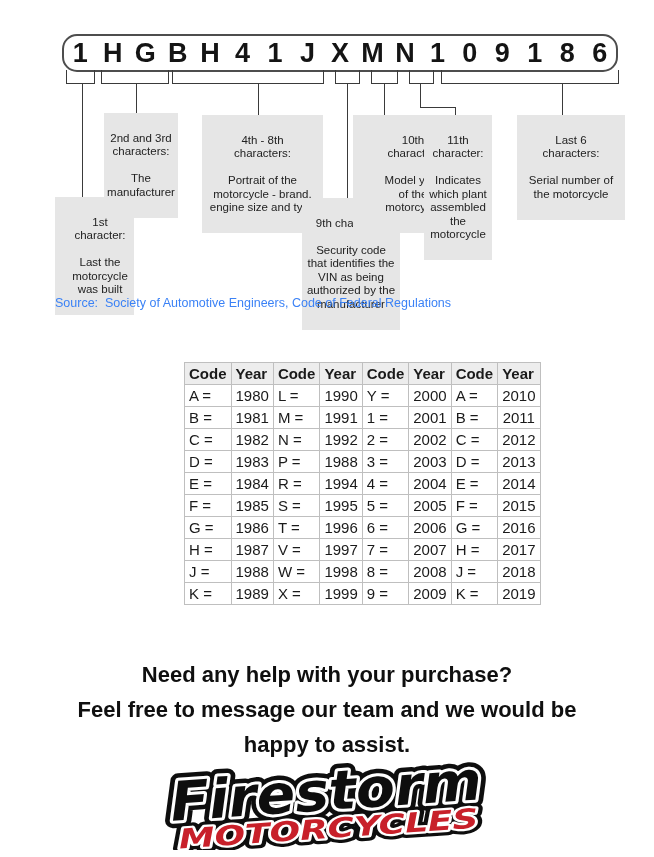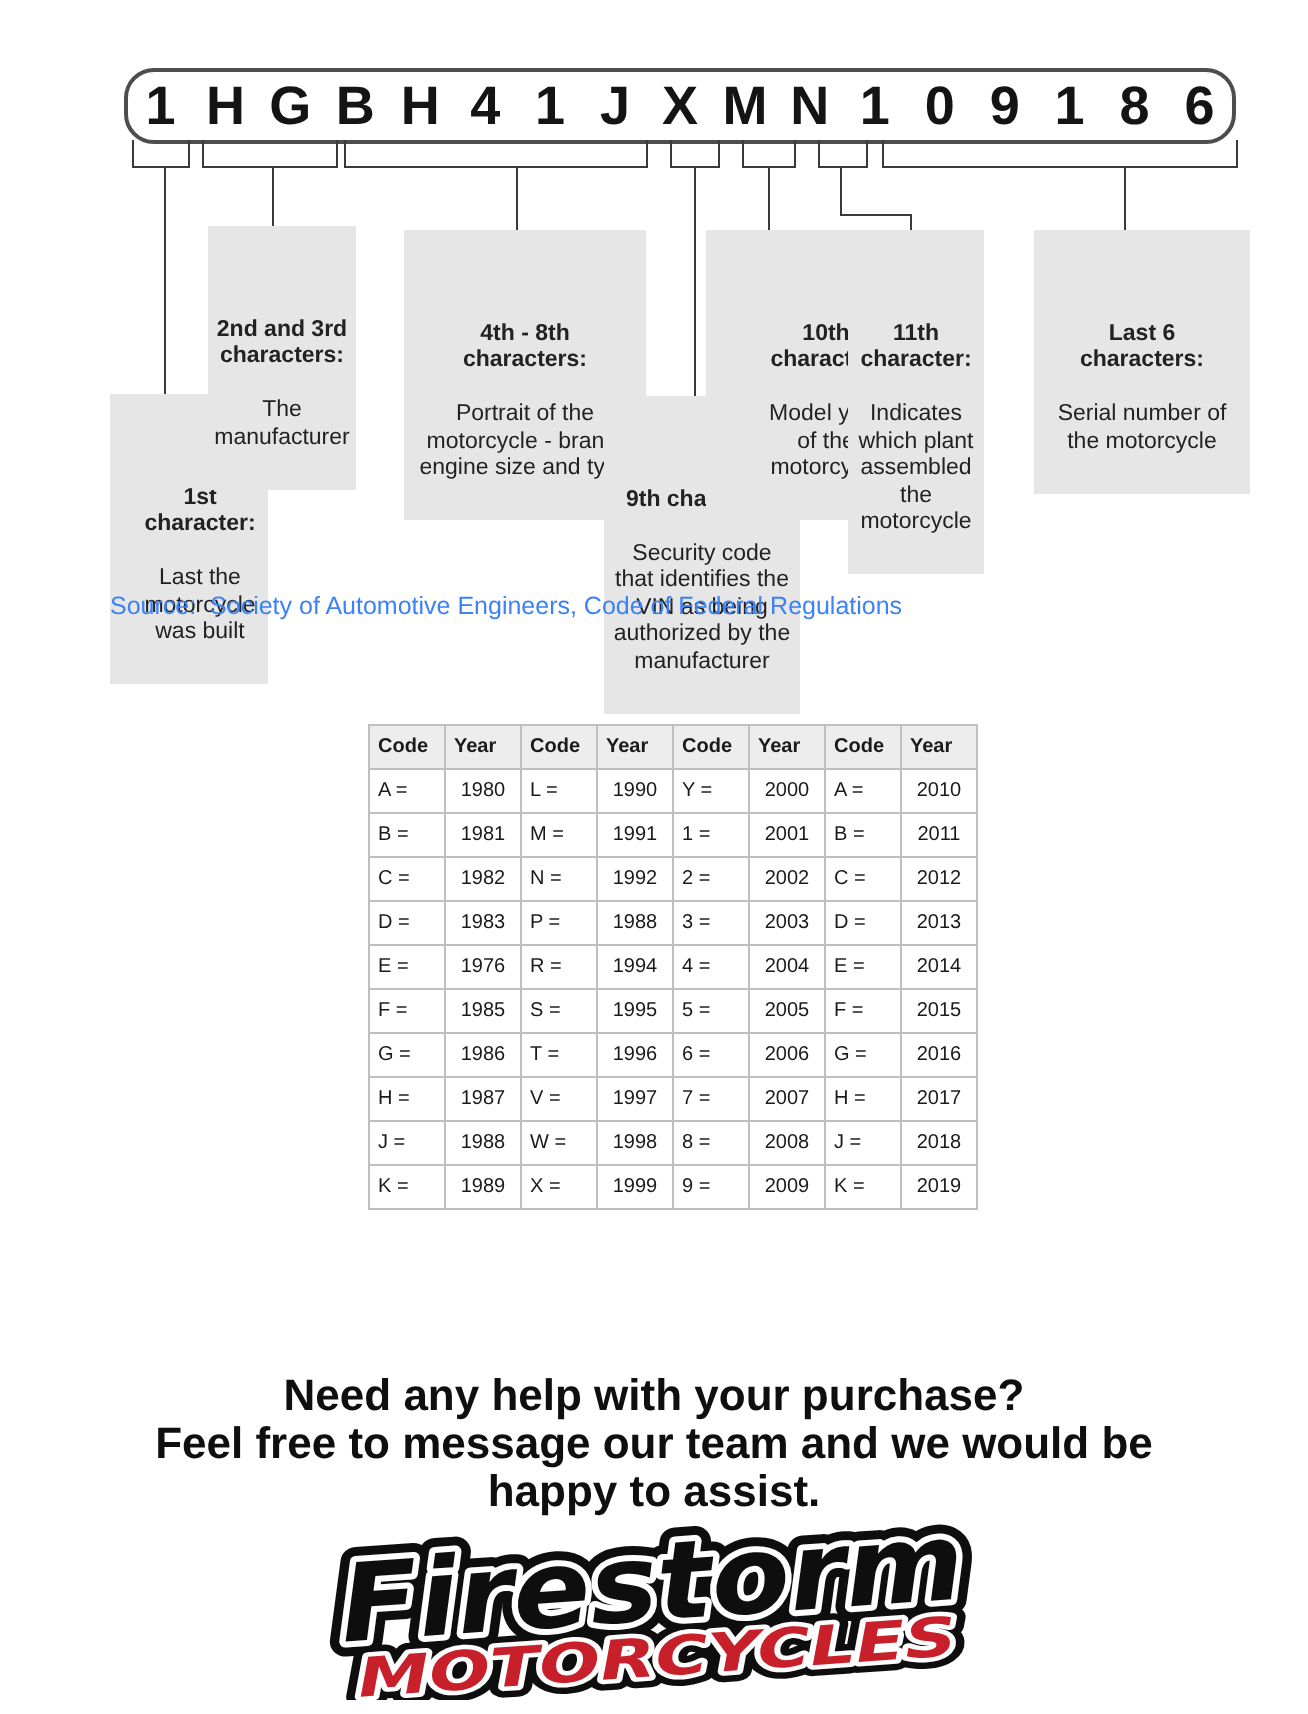--- a/index.html
+++ b/index.html
@@ -17,48 +17,48 @@
   
   .bracket{position:absolute;top:70px;height:13px;border:1px solid #3a3a3a;border-top:none;}
   .vline{position:absolute;width:1px;background:#3a3a3a;}
   .hline{position:absolute;height:1px;background:#3a3a3a;}
   
   .label-box{
     position:absolute;background:#e6e6e6;color:#222;
     text-align:center;font-size:11.5px;line-height:13.5px;
     padding:5px 3px;white-space:pre-line;
   }
-  .lb-title{font-weight:bold;margin-top:27px;}
+  .lb-title{font-weight:normal;}
   .box-1st  {left:55px; top:197px;width:62px;padding-left:14px;}
   .box-23   {left:104px;top:113px;width:68px;}
   .box-48   {left:202px;top:115px;width:115px;}
   .box-9    {left:302px;top:198px;width:92px;}
   .box-10   {left:353px;top:115px;width:64px;padding-left:28px;}
   .box-11   {left:424px;top:115px;width:62px;}
   .box-last6{left:517px;top:115px;width:102px;}
   
   .source-note{position:absolute;left:55px;top:296px;font-size:12.5px;color:#3b82f6;white-space:pre-wrap;}
   
   .year-table{
     position:absolute;left:184px;top:362px;
     border-collapse:collapse;table-layout:fixed;
-    font-size:10px;color:#1a1a1a;
+    font-size:15px;color:#1a1a1a;
   }
   .year-table th,.year-table td{
     border:1px solid #bfbfbf;padding:2px 4px;height:17px;
     overflow:hidden;white-space:nowrap;
   }
   .year-table th{background:#ededed;font-weight:bold;text-align:left;width:29px;}
   .year-table td.code{text-align:left;width:29px;background:#fff;}
   .year-table td.year{text-align:center;width:29px;background:#fff;}
   
   .help-message{
     position:absolute;left:0;top:657px;width:654px;
-    text-align:center;font-size:22px;font-weight:bold;line-height:24px;
-    color:#0f0f0f;white-space:pre-line;margin-top:29px;
+    text-align:center;font-size:22px;font-weight:bold;line-height:35px;
+    color:#0f0f0f;white-space:pre-line;
   }
   
   .logo{position:absolute;left:137px;top:760px;width:380px;height:90px;}
   .logo text{
     font-family:"DejaVu Sans","Liberation Sans",sans-serif;
     font-style:italic;font-weight:bold;text-anchor:middle;
   }
   .logo-main-outline{font-size:54px;fill:#0e0e0e;stroke:#0e0e0e;stroke-width:15px;stroke-linejoin:round;}
   .logo-main{font-size:54px;fill:#0e0e0e;stroke:#ffffff;stroke-width:6px;stroke-linejoin:round;paint-order:stroke;}
   .logo-sub-outline{font-size:27px;fill:#0e0e0e;stroke:#0e0e0e;stroke-width:11px;stroke-linejoin:round;}
@@ -209,21 +209,21 @@
           <td class="year">1983</td>
           <td class="code">P =</td>
           <td class="year">1988</td>
           <td class="code">3 =</td>
           <td class="year">2003</td>
           <td class="code">D =</td>
           <td class="year">2013</td>
         </tr>
         <tr>
           <td class="code">E =</td>
-          <td class="year">1976</td>
+          <td class="year">1984</td>
           <td class="code">R =</td>
           <td class="year">1994</td>
           <td class="code">4 =</td>
           <td class="year">2004</td>
           <td class="code">E =</td>
           <td class="year">2014</td>
         </tr>
         <tr>
           <td class="code">F =</td>
           <td class="year">1985</td>

